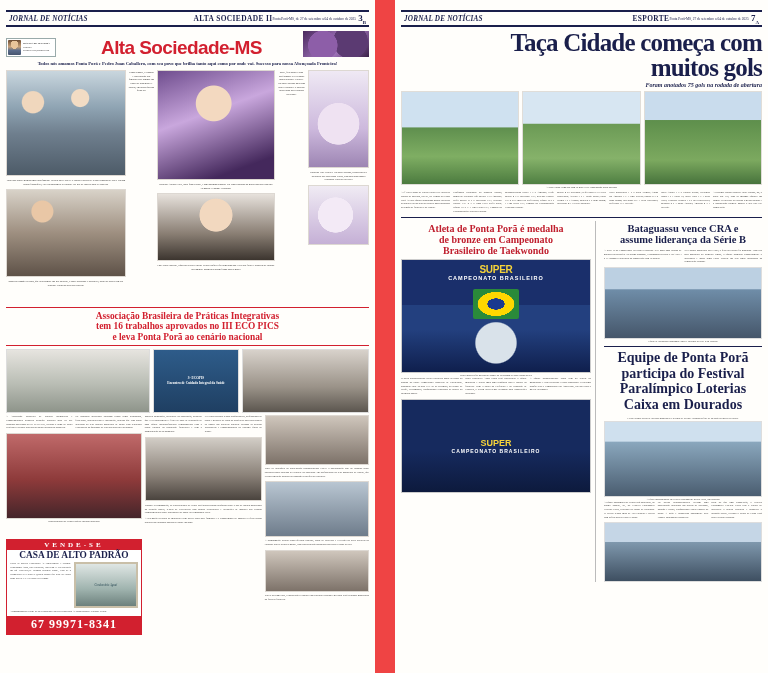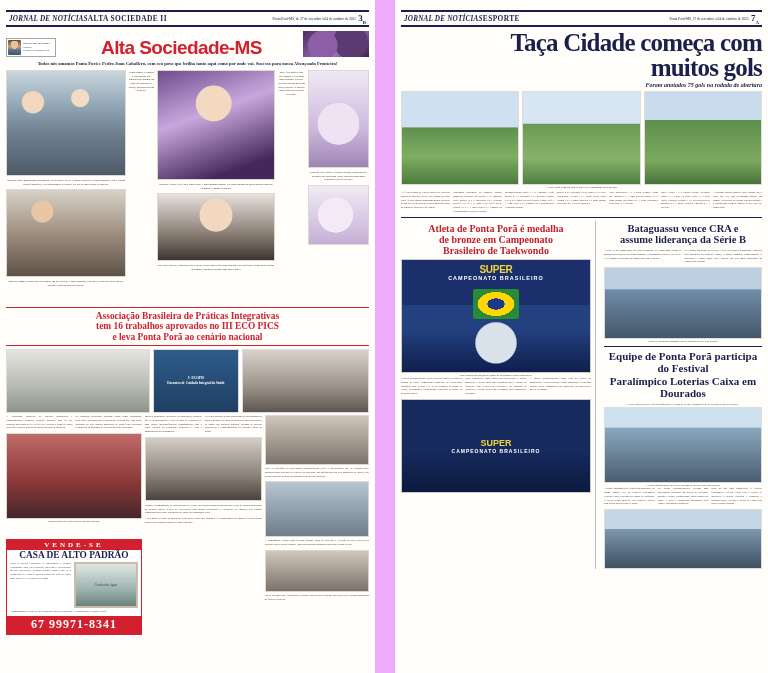--- a/index.html
+++ b/index.html
@@ -1,26 +1,26 @@
 <!DOCTYPE html>
 <html><head>
 <meta charset="utf-8">
 <style>
   html,body{margin:0;padding:0;background:#8e8e8e;}
   body{font-family:"Liberation Serif",serif;}
-  .spread{width:768px;height:673px;position:relative;background:#f0abfc;overflow:hidden;display:flex;gap:20px;}
+  .spread{width:768px;height:673px;position:relative;background:#ef4444;overflow:hidden;display:flex;gap:20px;}
   .page{background:#fffefb;position:relative;overflow:hidden;}
   .page.left{width:384px;height:673px;}
   .page.right{width:382px;height:673px;}
 
   
   .masthead{display:flex;align-items:center;border-top:2px solid #1a1f4b;border-bottom:2px solid #1a1f4b;
             margin:10px 6px 2px 6px;padding:1px 3px;height:11px;}
   .mh-brand{font-style:italic;font-weight:bold;font-size:7.2px;color:#1a1f4b;letter-spacing:.2px;white-space:nowrap;}
-  .mh-section{flex:1;text-align:left;font-weight:bold;font-size:7.4px;color:#1a1f4b;letter-spacing:.4px;}
+  .mh-section{flex:1;text-align:right;font-weight:bold;font-size:7.4px;color:#1a1f4b;letter-spacing:.4px;}
   .mh-date{font-size:3.5px;color:#1a1f4b;white-space:nowrap;padding-right:2px;}
   .mh-page{font-weight:bold;font-size:9px;color:#1a1f4b;white-space:nowrap;}
   .mh-page sub{font-size:5px;}
 
   
   .as-head{display:flex;align-items:flex-end;padding:2px 6px 0 6px;}
   .col-photo{width:46px;border:1px solid #9aa;background:#fff;padding:1px;display:flex;gap:2px;align-items:center;}
   .col-photo .av{width:13px;height:15px;border-radius:1px;background:
       radial-gradient(circle at 50% 32%,#e8c49a 0 32%,transparent 33%),
       linear-gradient(#6b4a31,#c8a27a 45%,#5a6b8a 70%,#46556e);}
@@ -334,21 +334,21 @@
             <div class="c">A Série B do Campeonato Sul-Mato-Grossense teve mais uma rodada de grandes provocações. No último domingo, o Bataguassu venceu o CRA por 3 a 1 e assumiu a liderança da competição com 10 pontos.</div>
             <div class="c">No Estádio Municipal Bela Vista, a festa da torcida foi garantida. Com três gols marcados no primeiro tempo, a equipe dominou completamente o adversário e agora soma cinco vitórias em seis jogos disputados na competição estadual.</div>
           </div>
           <div class="team" style="margin-top:3px"></div>
           <div class="minicap">Equipe de Bataguassu comemora vitória e liderança da Série B do Estadual</div>
         </div>
 
         <div class="rule" style="margin:3px 0"></div>
 
         <div>
-          <div class="navy-h" style="font-size:11px">
+          <div class="navy-h" style="font-size:14px">
             <span>Equipe de Ponta Porã participa do Festival</span><br>
             <span>Paralímpico Loterias Caixa em Dourados</span>
           </div>
           <div class="minicap" style="font-size:2.4px">Evento reuniu atletas de diversos municípios e dezenas de jovens e crianças na fase de inclusão por meio do esporte</div>
           <div class="para"></div>
           <div class="minicap">A equipe pontaporanense no Festival Paralímpico Loterias Caixa, em Dourados</div>
           <div class="three">
             <div class="c">A equipe paralímpica de Ponta Porã participou, no último sábado, 21, do Festival Paralímpico Loterias Caixa, realizado na cidade de Dourados. O evento reuniu mais de 300 crianças e jovens com deficiência de todo o Estado.</div>
             <div class="c">Os atletas pontaporanenses tiveram uma participação destacada nas provas de atletismo, natação e bocha, conquistando vários lugares no pódio. A ação é promovida anualmente pelo Comitê Paralímpico Brasileiro.</div>
             <div class="c">Mais do que uma competição, o Festival Paralímpico Loterias Caixa tem o caráter de incentivar a prática esportiva e promover a inclusão social, levando a rotina de Ponta Porã para o cenário estadual.</div>

